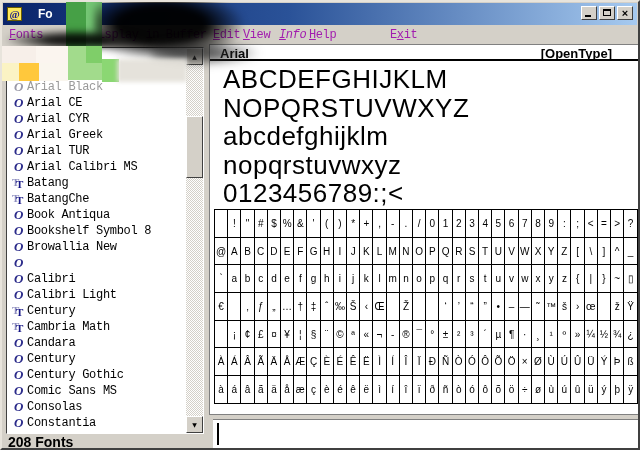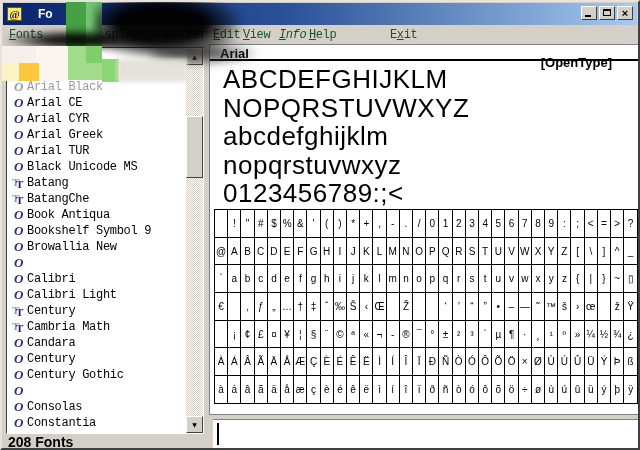--- a/index.html
+++ b/index.html
@@ -21,21 +21,21 @@
     border-top:1px solid #fff;border-left:1px solid #fff;
     border-right:1px solid #404040;border-bottom:1px solid #404040;}
   .wbtn .g-min{position:absolute;left:3px;bottom:2px;width:6px;height:2px;background:#000;}
   .wbtn .g-max{position:absolute;left:3px;top:2px;width:8px;height:7px;
     border:1px solid #000;border-top-width:2px;}
   .wbtn .g-close{position:absolute;left:0;top:-1px;width:100%;text-align:center;
     font:bold 11px/14px "Liberation Sans",sans-serif;color:#000;}
   
   .menubar{position:absolute;left:1px;top:24px;right:1px;height:19px;background:#D4D0C8;}
   .menu-item{position:absolute;top:2px;font:12px "Liberation Mono",monospace;
-    letter-spacing:-0.4px;color:#14532d;white-space:pre;}
+    letter-spacing:-0.4px;color:#a21caf;white-space:pre;}
   .menu-item u{text-underline-offset:1px;}
   
   .listbox{position:absolute;left:4px;top:45px;width:198px;height:387px;background:#fff;
     border-top:1px solid #404040;border-left:1px solid #404040;
     border-right:1px solid #fff;border-bottom:1px solid #fff;}
   .list-items{position:absolute;left:0;top:0;right:17px;bottom:0;overflow:hidden;
     padding-top:31px;}
   .font-row{height:16px;display:flex;align-items:center;padding-left:3px;
     font:12px "Liberation Mono",monospace;letter-spacing:-0.3px;color:#000;white-space:pre;}
   .ficon{width:17px;flex:0 0 17px;text-align:center;}
@@ -60,21 +60,21 @@
   .sthumb{position:absolute;left:0;width:17px;top:68px;height:62px;background:#D4D0C8;
     border-top:1px solid #fff;border-left:1px solid #fff;
     border-right:1px solid #404040;border-bottom:1px solid #404040;}
   .status{position:absolute;left:6px;top:432px;font:bold 14px "Liberation Sans",sans-serif;color:#000;}
   
   .preview{position:absolute;left:207px;top:42px;width:431px;height:371px;background:#fff;
     border:1px solid #808080;border-right-color:#404040;}
   .pv-header{position:absolute;left:0;top:0;right:0;height:16px;border-bottom:2px solid #000;
     font:bold 13px/15px "Liberation Sans",sans-serif;color:#000;}
   .pv-name{position:absolute;left:10px;top:1px;}
-  .pv-type{position:absolute;right:27px;top:10px;}
+  .pv-type{position:absolute;right:27px;top:1px;}
   .sample{position:absolute;left:13px;top:20px;font:26px/28.5px "Liberation Sans",sans-serif;
     color:#000;letter-spacing:0.5px;}
   .chargrid{position:absolute;left:4px;top:164px;border-collapse:collapse;table-layout:fixed;
     width:424px;}
   .chargrid td{border:1px solid #000;width:13px;height:27.7px;text-align:center;
     vertical-align:middle;font:10px "Liberation Sans",sans-serif;color:#000;padding:0;
     overflow:hidden;}
   
   .buffer{position:absolute;left:211px;top:417px;width:427px;height:29px;background:#fff;
     border-top:1px solid #808080;}
@@ -135,35 +135,35 @@
       <span class="menu-item" style="left: 343px; margin-left: 44px;">E<u>x</u>it</span>
     </div>
 
   <div class="listbox">
     <div class="list-items">
         <div class="font-row faded"><span class="ficon icon-o">O</span><span>Arial Black</span></div>
         <div class="font-row"><span class="ficon icon-o">O</span><span>Arial CE</span></div>
         <div class="font-row"><span class="ficon icon-o">O</span><span>Arial CYR</span></div>
         <div class="font-row"><span class="ficon icon-o">O</span><span>Arial Greek</span></div>
         <div class="font-row"><span class="ficon icon-o">O</span><span>Arial TUR</span></div>
-        <div class="font-row"><span class="ficon icon-o">O</span><span>Black Unicode MS</span></div>
+        <div class="font-row"><span class="ficon icon-o">O</span><span>Arial Calibri MS</span></div>
         <div class="font-row"><span class="ficon icon-tt"><span class="t1">T</span><span class="t2">T</span></span><span>Batang</span></div>
         <div class="font-row"><span class="ficon icon-tt"><span class="t1">T</span><span class="t2">T</span></span><span>BatangChe</span></div>
         <div class="font-row"><span class="ficon icon-o">O</span><span>Book Antiqua</span></div>
-        <div class="font-row"><span class="ficon icon-o">O</span><span>Bookshelf Symbol 9</span></div>
+        <div class="font-row"><span class="ficon icon-o">O</span><span>Bookshelf Symbol 8</span></div>
         <div class="font-row"><span class="ficon icon-o">O</span><span>Browallia New</span></div>
         <div class="font-row"><span class="ficon icon-o">O</span></div>
         <div class="font-row"><span class="ficon icon-o">O</span><span>Calibri</span></div>
         <div class="font-row"><span class="ficon icon-o">O</span><span>Calibri Light</span></div>
         <div class="font-row"><span class="ficon icon-tt"><span class="t1">T</span><span class="t2">T</span></span><span>Century</span></div>
         <div class="font-row"><span class="ficon icon-tt"><span class="t1">T</span><span class="t2">T</span></span><span>Cambria Math</span></div>
         <div class="font-row"><span class="ficon icon-o">O</span><span>Candara</span></div>
         <div class="font-row"><span class="ficon icon-o">O</span><span>Century</span></div>
         <div class="font-row"><span class="ficon icon-o">O</span><span>Century Gothic</span></div>
-        <div class="font-row"><span class="ficon icon-o">O</span></div>
+        <div class="font-row"><span class="ficon icon-o">O</span><span>Comic Sans MS</span></div>
         <div class="font-row"><span class="ficon icon-o">O</span><span>Consolas</span></div>
         <div class="font-row"><span class="ficon icon-o">O</span><span>Constantia</span></div>
       </div>
     <div class="vscroll">
       <div class="sbtn up">▲</div>
       <div class="sthumb"></div>
       <div class="sbtn down">▼</div>
     </div>
   </div>
 

